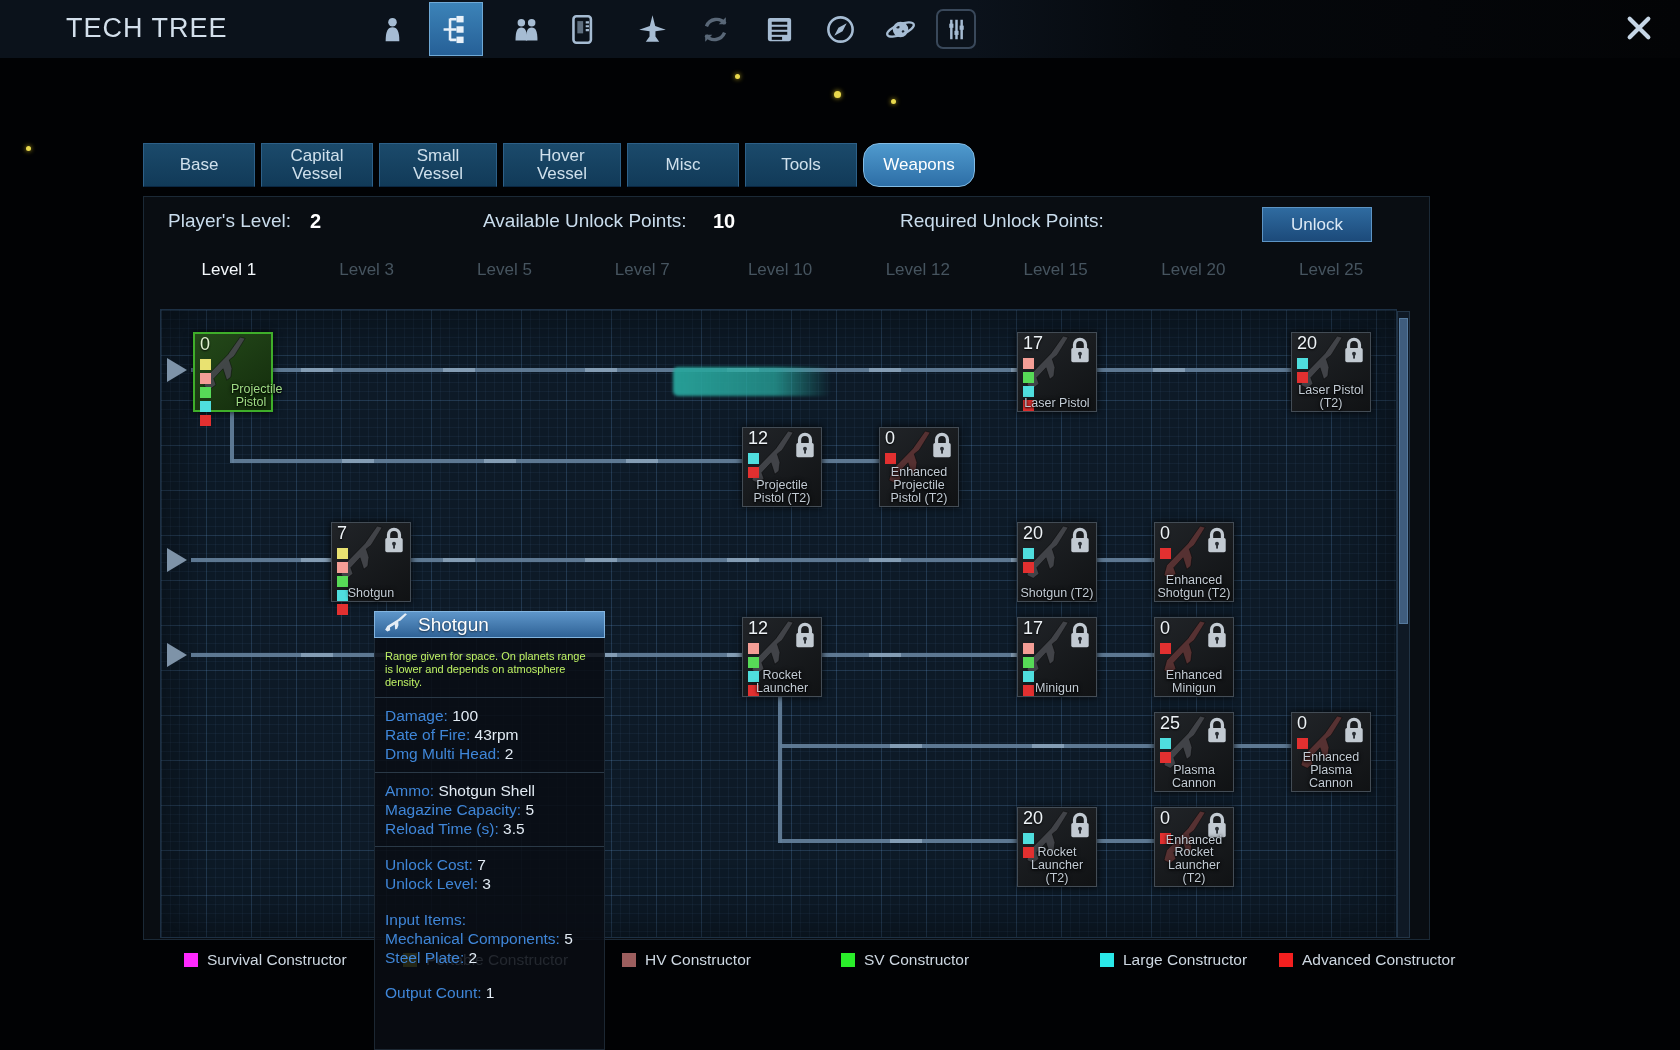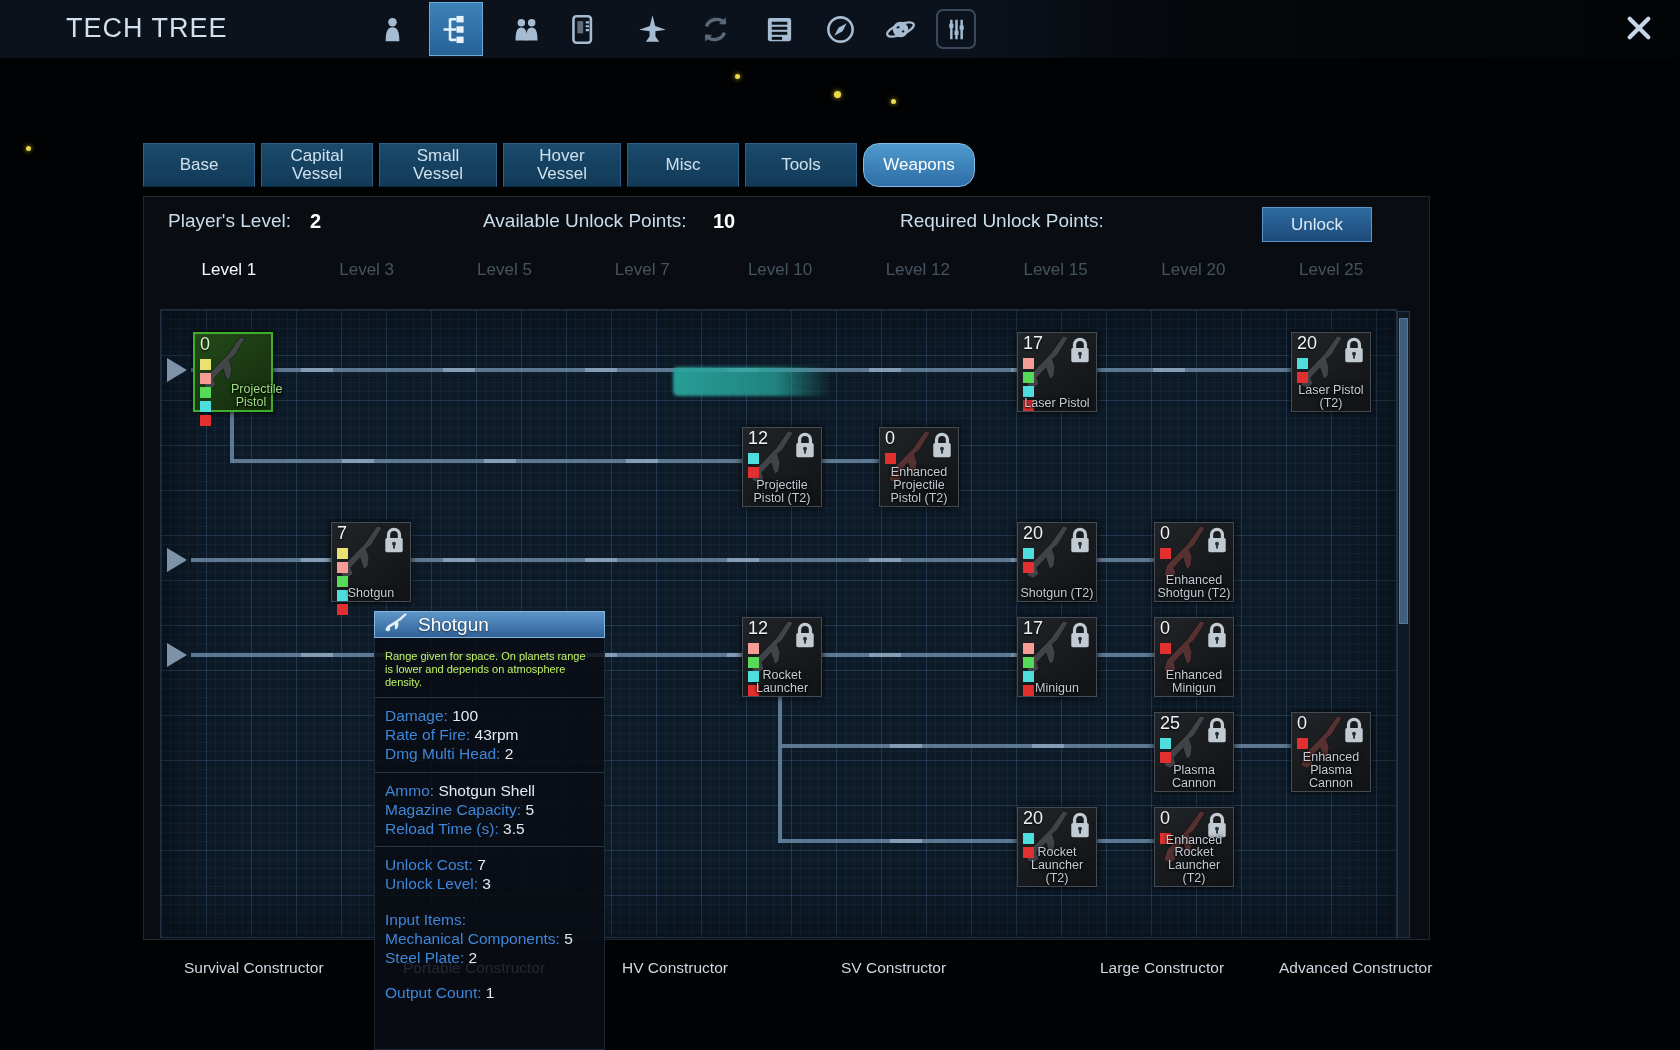--- a/index.html
+++ b/index.html
@@ -73,21 +73,21 @@
   .node .nlabel { position:absolute; left:0; right:0; bottom:1px; text-align:center; font-size:12.5px;
                   line-height:1.03; color:#c2cbd4; text-shadow:0 1px 2px #000,0 0 4px #000; z-index:5; }
   .node.unlocked .nlabel { color:#9fdc84;padding-left:36px; }
 
   .scroll-track { position:absolute; left:1397px; top:311px; width:13px; height:627px;
                   background:#0f1925; border:1px solid #233547; }
   .scroll-thumb { position:absolute; left:1px; top:6px; width:9px; height:306px;
                   background:#3f5d7e; border:1px solid #567a9e; }
 
   
-  .legend-item { position:absolute; top:950px; height:20px; display:flex; align-items:center; gap:9px; z-index:1;flex-direction:column; }
+  .legend-item { position:absolute; top:950px; height:20px; display:flex; align-items:center; gap:9px; z-index:1; }
   .legend-swatch { width:14px; height:14px; }
   .legend-label { font-size:15.5px; color:#cdd7e1; }
 
   
   .tooltip { position:absolute; left:374px; top:611px; width:231px; bottom:0; z-index:10; }
   .tt-header { height:27px; background:linear-gradient(#5e96ca,#2f6296); border:1px solid #83b5e0;
                display:flex; align-items:center; gap:7px; padding:0 8px; }
   .tt-header svg { width:28px; height:14px; transform:rotate(-24deg); }
   .tt-title { color:#fff; font-size:19px; text-shadow:0 1px 2px rgba(0,0,0,.6); }
   .tt-body { position:absolute; left:0; right:0; top:27px; bottom:0;

